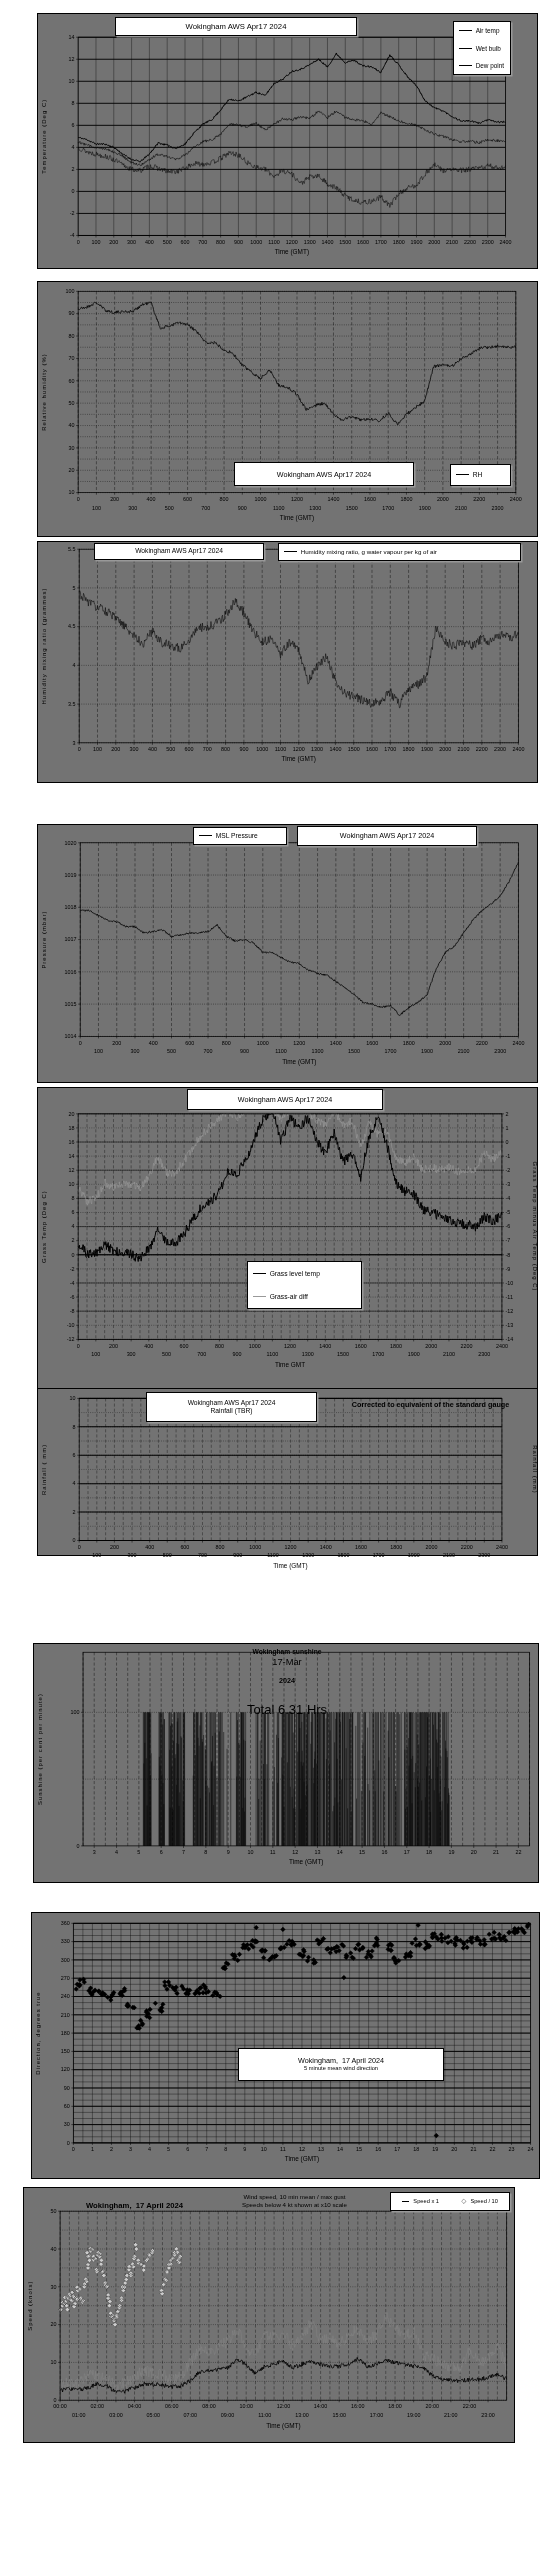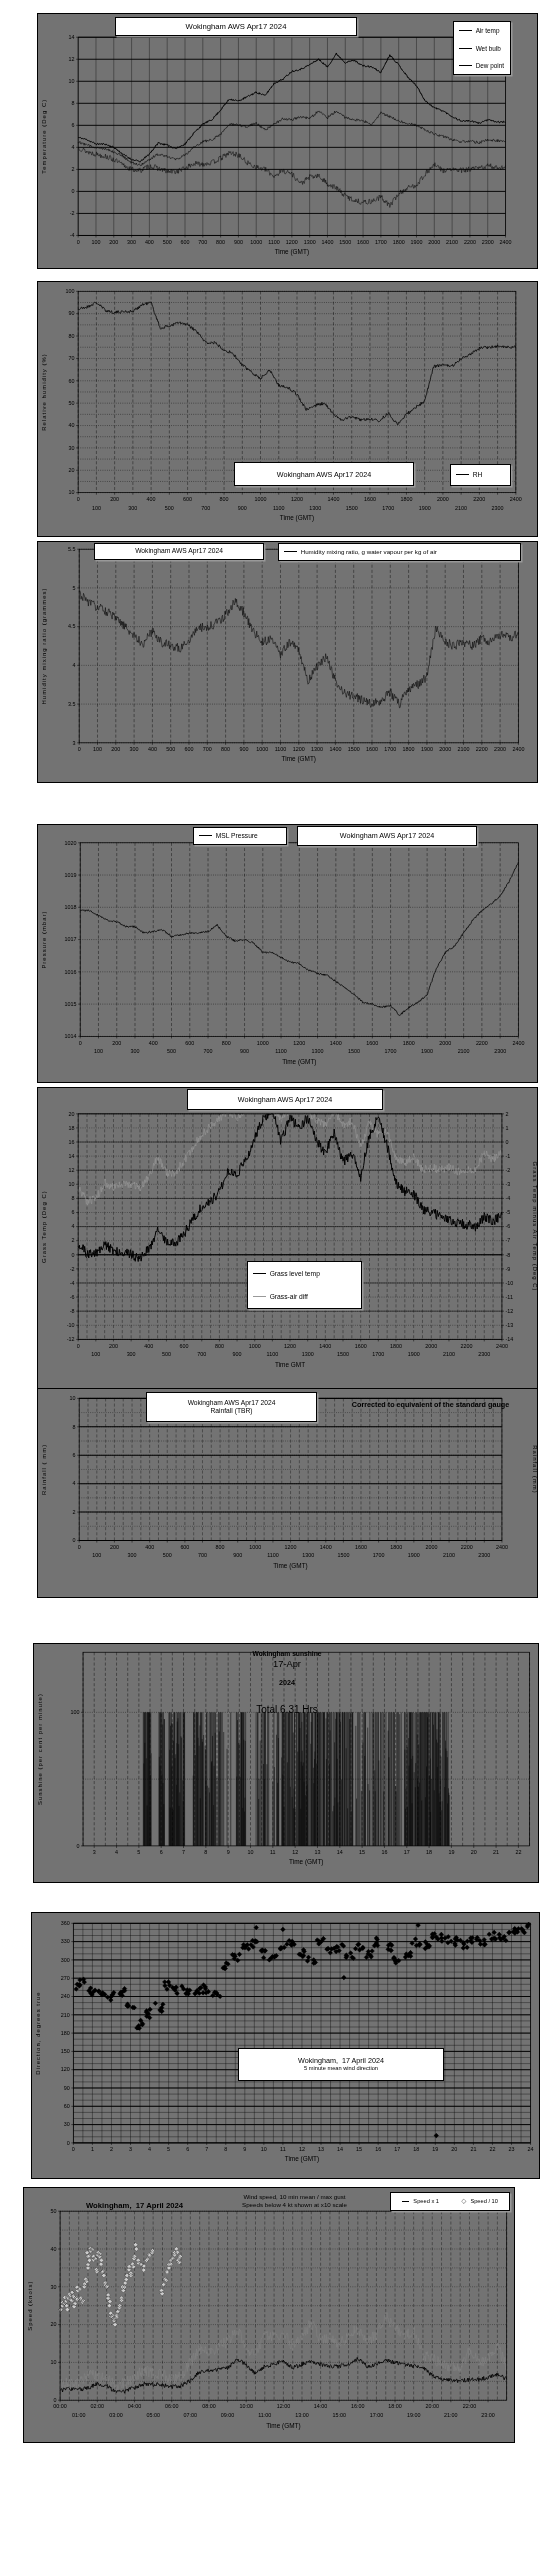--- a/index.html
+++ b/index.html
@@ -749,21 +749,21 @@
         <div class="leg-item">
           <div class="leg-sample" style="border-top: 1.5px solid rgb(0, 0, 0); width: 12.4px;"></div>
           <div class="leg-label">Grass level temp</div>
         </div>
         <div class="leg-item">
           <div class="leg-sample" style="border-top: 0.8px solid rgb(153, 153, 153); width: 12.4px;"></div>
           <div class="leg-label">Grass-air diff</div>
         </div>
       </div>
     </div>
-    <div class="chart-box" style="left: 37px; top: 1388px; width: 501px; height: 210px;">
+    <div class="chart-box" style="left: 37px; top: 1388px; width: 501px; height: 168px;">
       <svg width="501" height="200" viewBox="0 0 973 388">
         <g>
           <line x1="80" y1="18" x2="80" y2="294" stroke="#000" stroke-width="0.7" stroke-dasharray="6,4"></line>
           <line x1="97.10416666666666" y1="18" x2="97.10416666666666" y2="294" stroke="#000" stroke-width="0.7" stroke-dasharray="6,4"></line>
           <line x1="114.20833333333333" y1="18" x2="114.20833333333333" y2="294" stroke="#000" stroke-width="0.7" stroke-dasharray="6,4"></line>
           <line x1="131.3125" y1="18" x2="131.3125" y2="294" stroke="#000" stroke-width="0.7" stroke-dasharray="6,4"></line>
           <line x1="148.41666666666666" y1="18" x2="148.41666666666666" y2="294" stroke="#000" stroke-width="0.7" stroke-dasharray="6,4"></line>
           <line x1="165.52083333333334" y1="18" x2="165.52083333333334" y2="294" stroke="#000" stroke-width="0.7" stroke-dasharray="6,4"></line>
           <line x1="182.625" y1="18" x2="182.625" y2="294" stroke="#000" stroke-width="0.7" stroke-dasharray="6,4"></line>
           <line x1="199.72916666666669" y1="18" x2="199.72916666666669" y2="294" stroke="#000" stroke-width="0.7" stroke-dasharray="6,4"></line>
@@ -999,23 +999,23 @@
           <line x1="91" y1="392" x2="95" y2="392" stroke="#000" stroke-width="1"></line>
           <text x="88" y="395.5" text-anchor="end">0</text>
           <line x1="91" y1="132.68965517241378" x2="95" y2="132.68965517241378" stroke="#000" stroke-width="1"></line>
           <text x="88" y="136.18965517241378" text-anchor="end">100</text>
           <text x="16" y="204" text-anchor="middle" font-size="11.5px" letter-spacing="2px" transform="rotate(-90 16 204)">Sunshine (per cent per minute)</text>
           <text x="528.5" y="428" text-anchor="middle" font-size="12.5px">Time (GMT)</text>
         </g>
       </svg>
       <div class="overlay text" style="left: 168px; top: 4.1px; width: 170px; height: 70px;">
         <div class="ov-line" style="font-size: 6.7px; font-weight: bold;">Wokingham sunshine</div>
-        <div class="ov-line" style="font-size: 9.3px; margin-top: 1px;">17-Apr</div>
+        <div class="ov-line" style="font-size: 9.3px; margin-top: 1px;">17-Mar</div>
         <div class="ov-line" style="font-size: 7.2px; font-weight: bold; margin-top: 7.2px;">2024</div>
-        <div class="ov-line" style="font-size: 10px; margin-top: 17px;">Total 6.31 Hrs</div>
+        <div class="ov-line" style="font-size: 13px; margin-top: 17px;">Total 6.31 Hrs</div>
       </div>
     </div>
     <div class="chart-box" style="left: 31px; top: 1912px; width: 509px; height: 267px;">
       <svg width="509" height="267" viewBox="0 0 987 518">
         <g>
           <line x1="80" y1="20" x2="80" y2="446" stroke="#000" stroke-width="0.7"></line>
           <line x1="98.47916666666666" y1="20" x2="98.47916666666666" y2="446" stroke="#000" stroke-width="0.7"></line>
           <line x1="116.95833333333333" y1="20" x2="116.95833333333333" y2="446" stroke="#000" stroke-width="0.7"></line>
           <line x1="135.4375" y1="20" x2="135.4375" y2="446" stroke="#000" stroke-width="0.7"></line>
           <line x1="153.91666666666666" y1="20" x2="153.91666666666666" y2="446" stroke="#000" stroke-width="0.7"></line>

